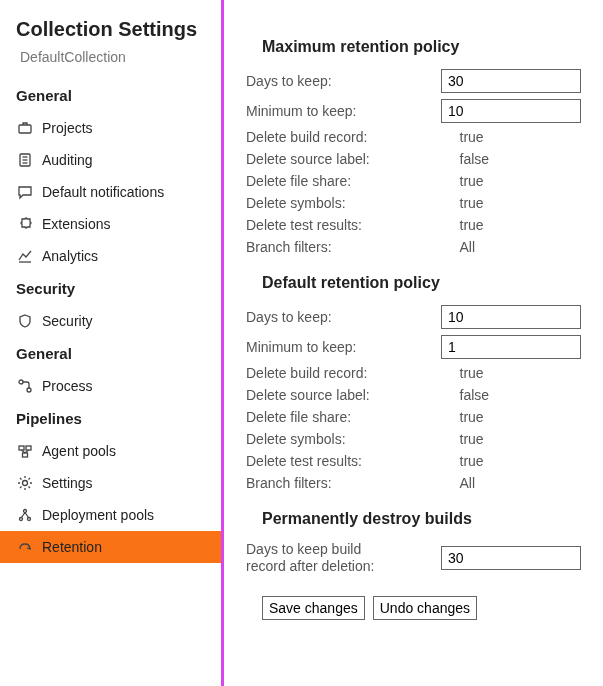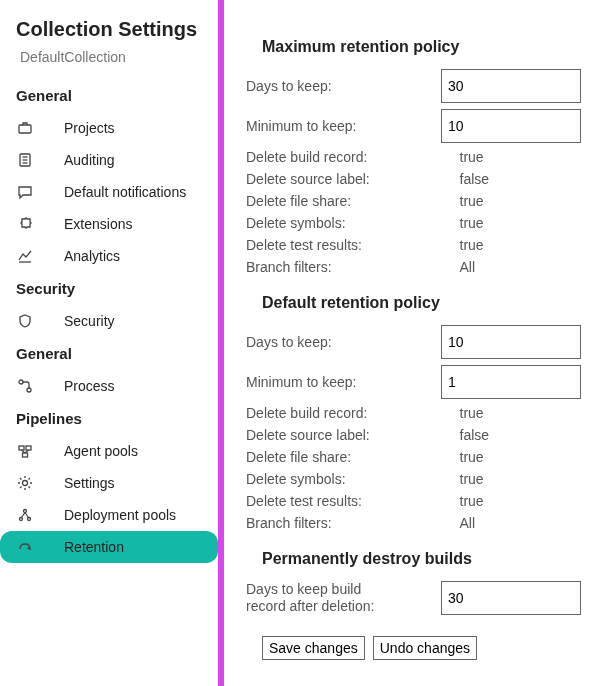--- a/index.html
+++ b/index.html
@@ -12,47 +12,47 @@
     height: 686px;
     overflow: hidden;
   }
   .layout {
     display: flex;
     width: 100%;
     height: 100%;
   }
   .sidebar {
     width: 224px;
-    border-right: 6px solid #d946ef;
+    border-right: 3px solid #d946ef;
     padding-top: 18px;
   }
   .page-title {
     font-size: 20px;
     font-weight: 600;
     padding: 0 16px 8px 16px;
   }
   .sub-title {
     font-size: 14px;
     color: #777;
     padding: 0 16px 14px 20px;
   }
   .group-header {
     font-size: 15px;
     font-weight: 600;
     padding: 8px 16px 8px 16px;
   }
   .nav-item {
     display: flex;
     align-items: center;
-    gap: 30px;
+    gap: 8px;
     padding: 7px 16px;
     cursor: pointer;
     color: #222;
   }
-  .nav-item.selected { background: #14b8a6; border-radius: 12px; }
+  .nav-item.selected { background: #f97316; }
   .nav-icon {
     width: 18px;
     height: 18px;
     display: inline-flex;
     align-items: center;
     justify-content: center;
     color: #444;
   }
   .nav-icon svg { width: 16px; height: 16px; stroke: currentColor; fill: none; stroke-width: 1.3; }
   .main {
@@ -81,21 +81,21 @@
     color: #555;
     font-size: 14px;
   }
   .form-input {
     width: 140px;
     border: 1px solid #666;
     padding: 2px 6px;
     font-family: inherit;
     font-size: 14px;
     background: #fff;
-    height: 34px;
+    height: 24px;
   }
   .button-row {
     display: flex;
     gap: 8px;
     padding: 18px 0 0 16px;
   }
   .btn {
     border: 1px solid #666;
     background: #fff;
     padding: 3px 6px;

